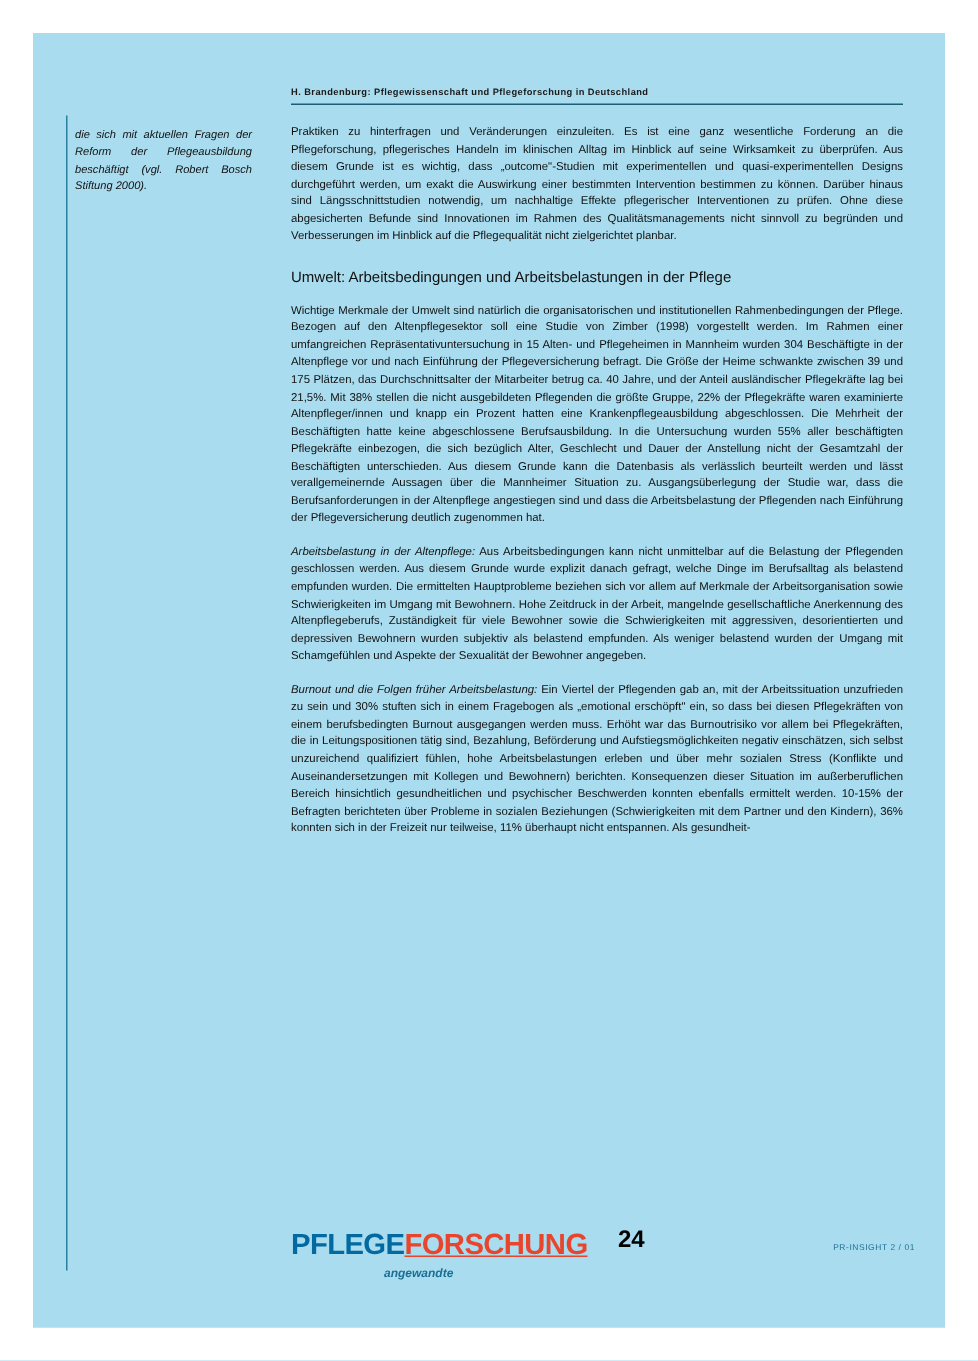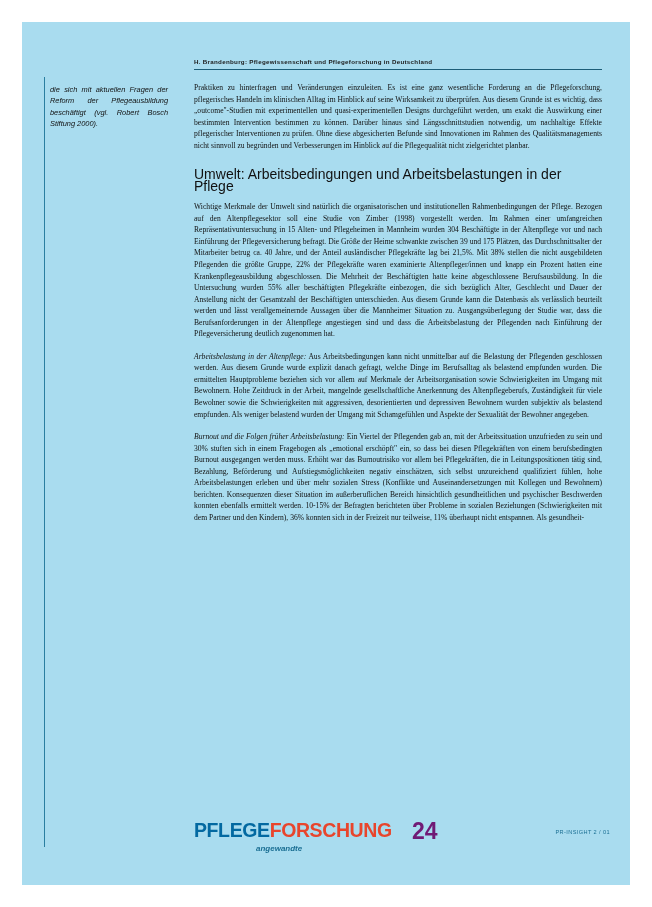--- a/index.html
+++ b/index.html
@@ -82,28 +82,27 @@
     top: 60px;
     width: 408px;
   }
   .col p {
     margin: 0 0 0 0;
     font-size: 7.6px;
     line-height: 11.55px;
     color: #111111;
     text-align: justify;
     text-justify: inter-word;
-    font-family: Liberation Serif, serif;
   }
   .col p + p {
     margin-top: 11px;
   }
   .col h3 {
     margin: 17px 0 9px 0;
-    font-size: 14px;
+    font-size: 10px;
     line-height: 12px;
     font-weight: normal;
     color: #111111;
   }
   .it { font-style: italic; }
   
   .footer {
     position: absolute;
     left: 172px;
     bottom: 42px;
@@ -113,38 +112,38 @@
   .brand {
     position: absolute;
     left: 0;
     top: 2px;
     font-size: 19.5px;
     font-weight: bold;
     letter-spacing: -0.4px;
     line-height: 22px;
   }
   .brand .b1 { color: #0369a1; }
-  .brand .b2 { color: #e8452c; }
+  .brand .b2 { color: #e8452c; text-decoration: underline; }
   .brand-sup {
     position: absolute;
     left: 62px;
     top: -6px;
     font-size: 8px;
     font-style: italic;
     color: #1b6f93;
     letter-spacing: 0px;
     margin-top: 25px;
   }
   .pagenum {
     position: absolute;
     left: 218px;
     top: 1px;
-    font-size: 23px;
+    font-size: 16px;
     font-weight: bold;
-    color: #701a75;
+    color: #000000;
   }
   .issue {
     position: absolute;
     right: 4px;
     top: 12px;
     font-size: 5.6px;
     color: #1b6f93;
     letter-spacing: 0.4px;
   }
 </style>

